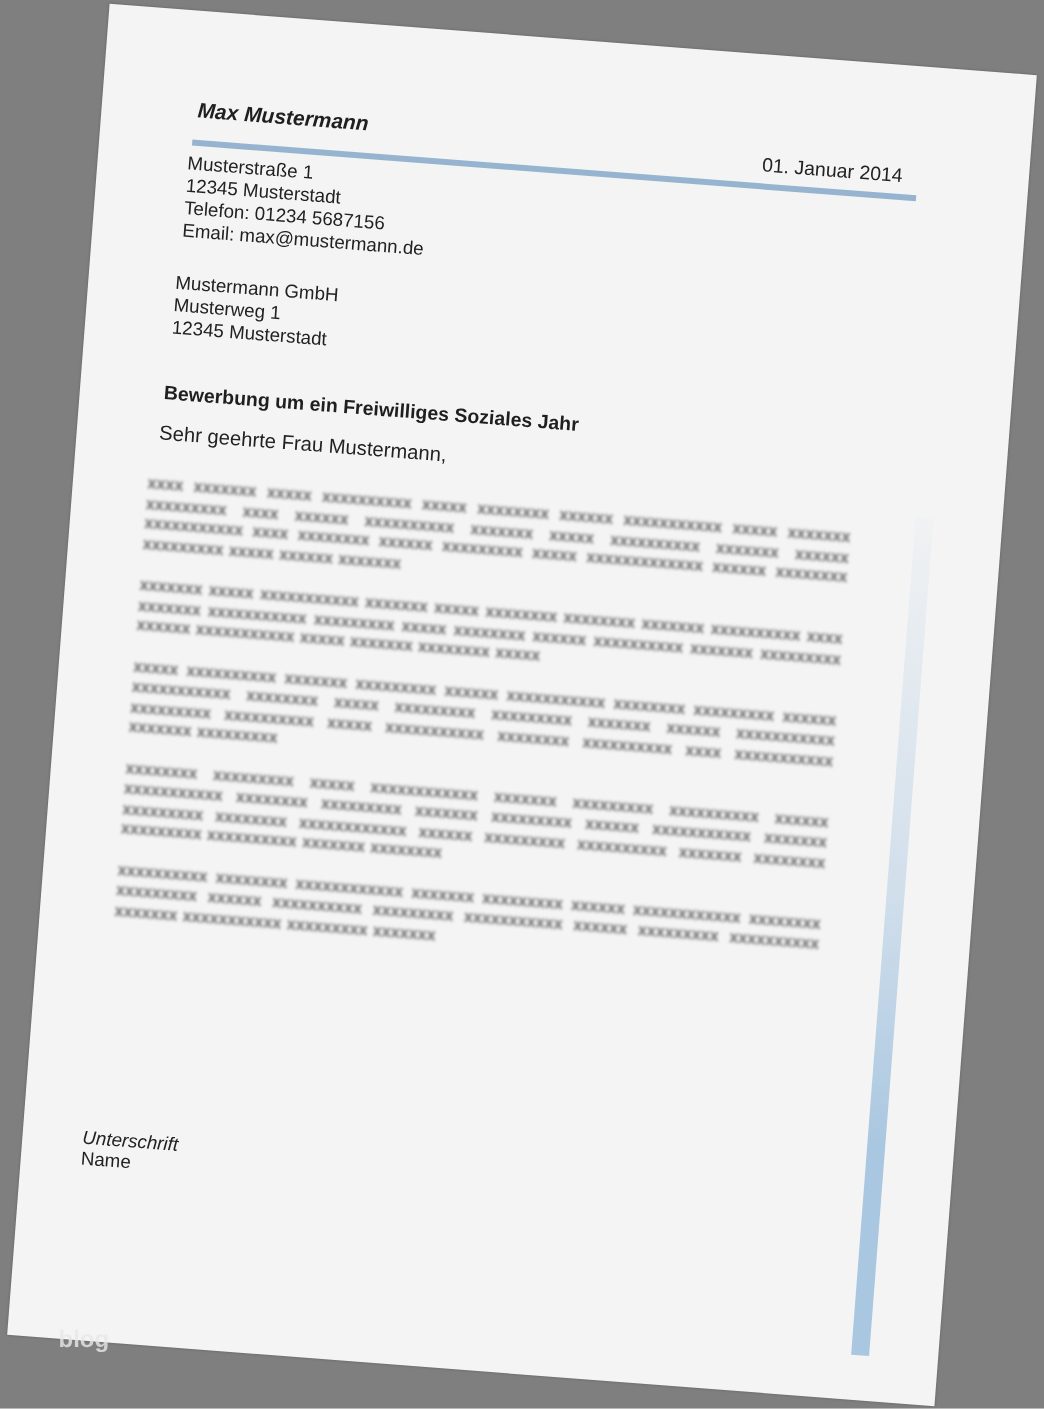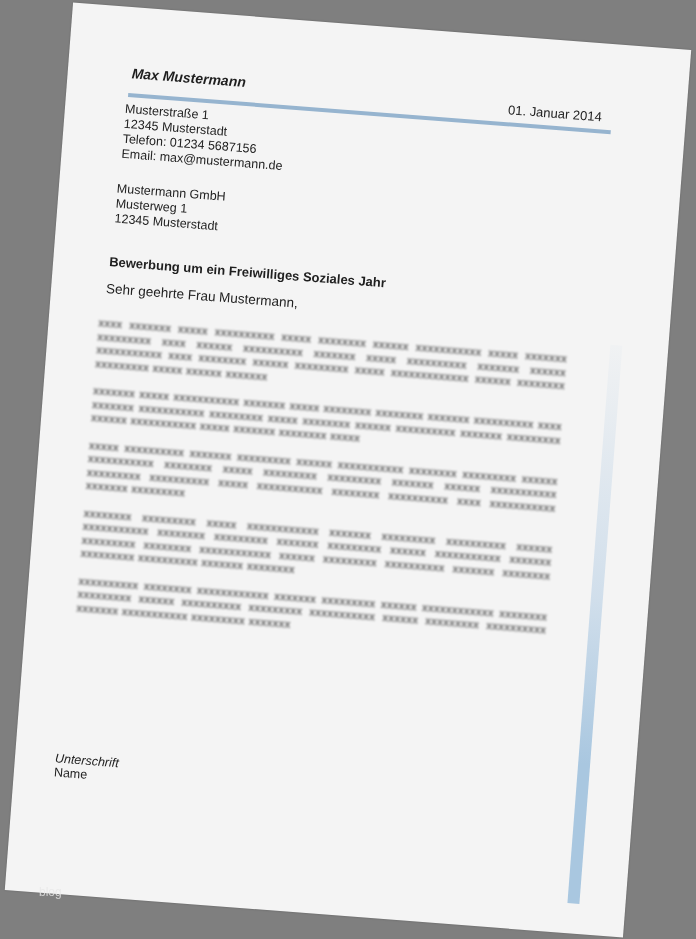--- a/index.html
+++ b/index.html
@@ -49,22 +49,23 @@
     position:absolute; left:40px; top:748px; font-style:italic; font-size:12.5px; color:#222;
   }
   .sig-name {
     position:absolute; left:40px; top:762px; font-size:12.5px; color:#222;
   }
   .side-bar {
     position:absolute; left:562px; top:300px; width:12px; height:560px;
     background:linear-gradient(to bottom, rgba(170,200,225,0.05) 0%, rgba(180,205,228,0.55) 45%, #a9c7e0 75%, #a9c7e0 100%);
   }
   .watermark {
-    position:absolute; left:39px; top:885px; font-size:12px; color:#e8e8e8;
+    position:absolute; left:39px; top:885px; font-size:16px; color:#e8e8e8;
     opacity:0.8;
+    font-weight:bold;
   }
 </style>
 </head>
 <body>
 
 <div class="page">
   <div class="sender-name">Max Mustermann</div>
   <div class="date">01. Januar 2014</div>
   <div class="rule-top"></div>
 

